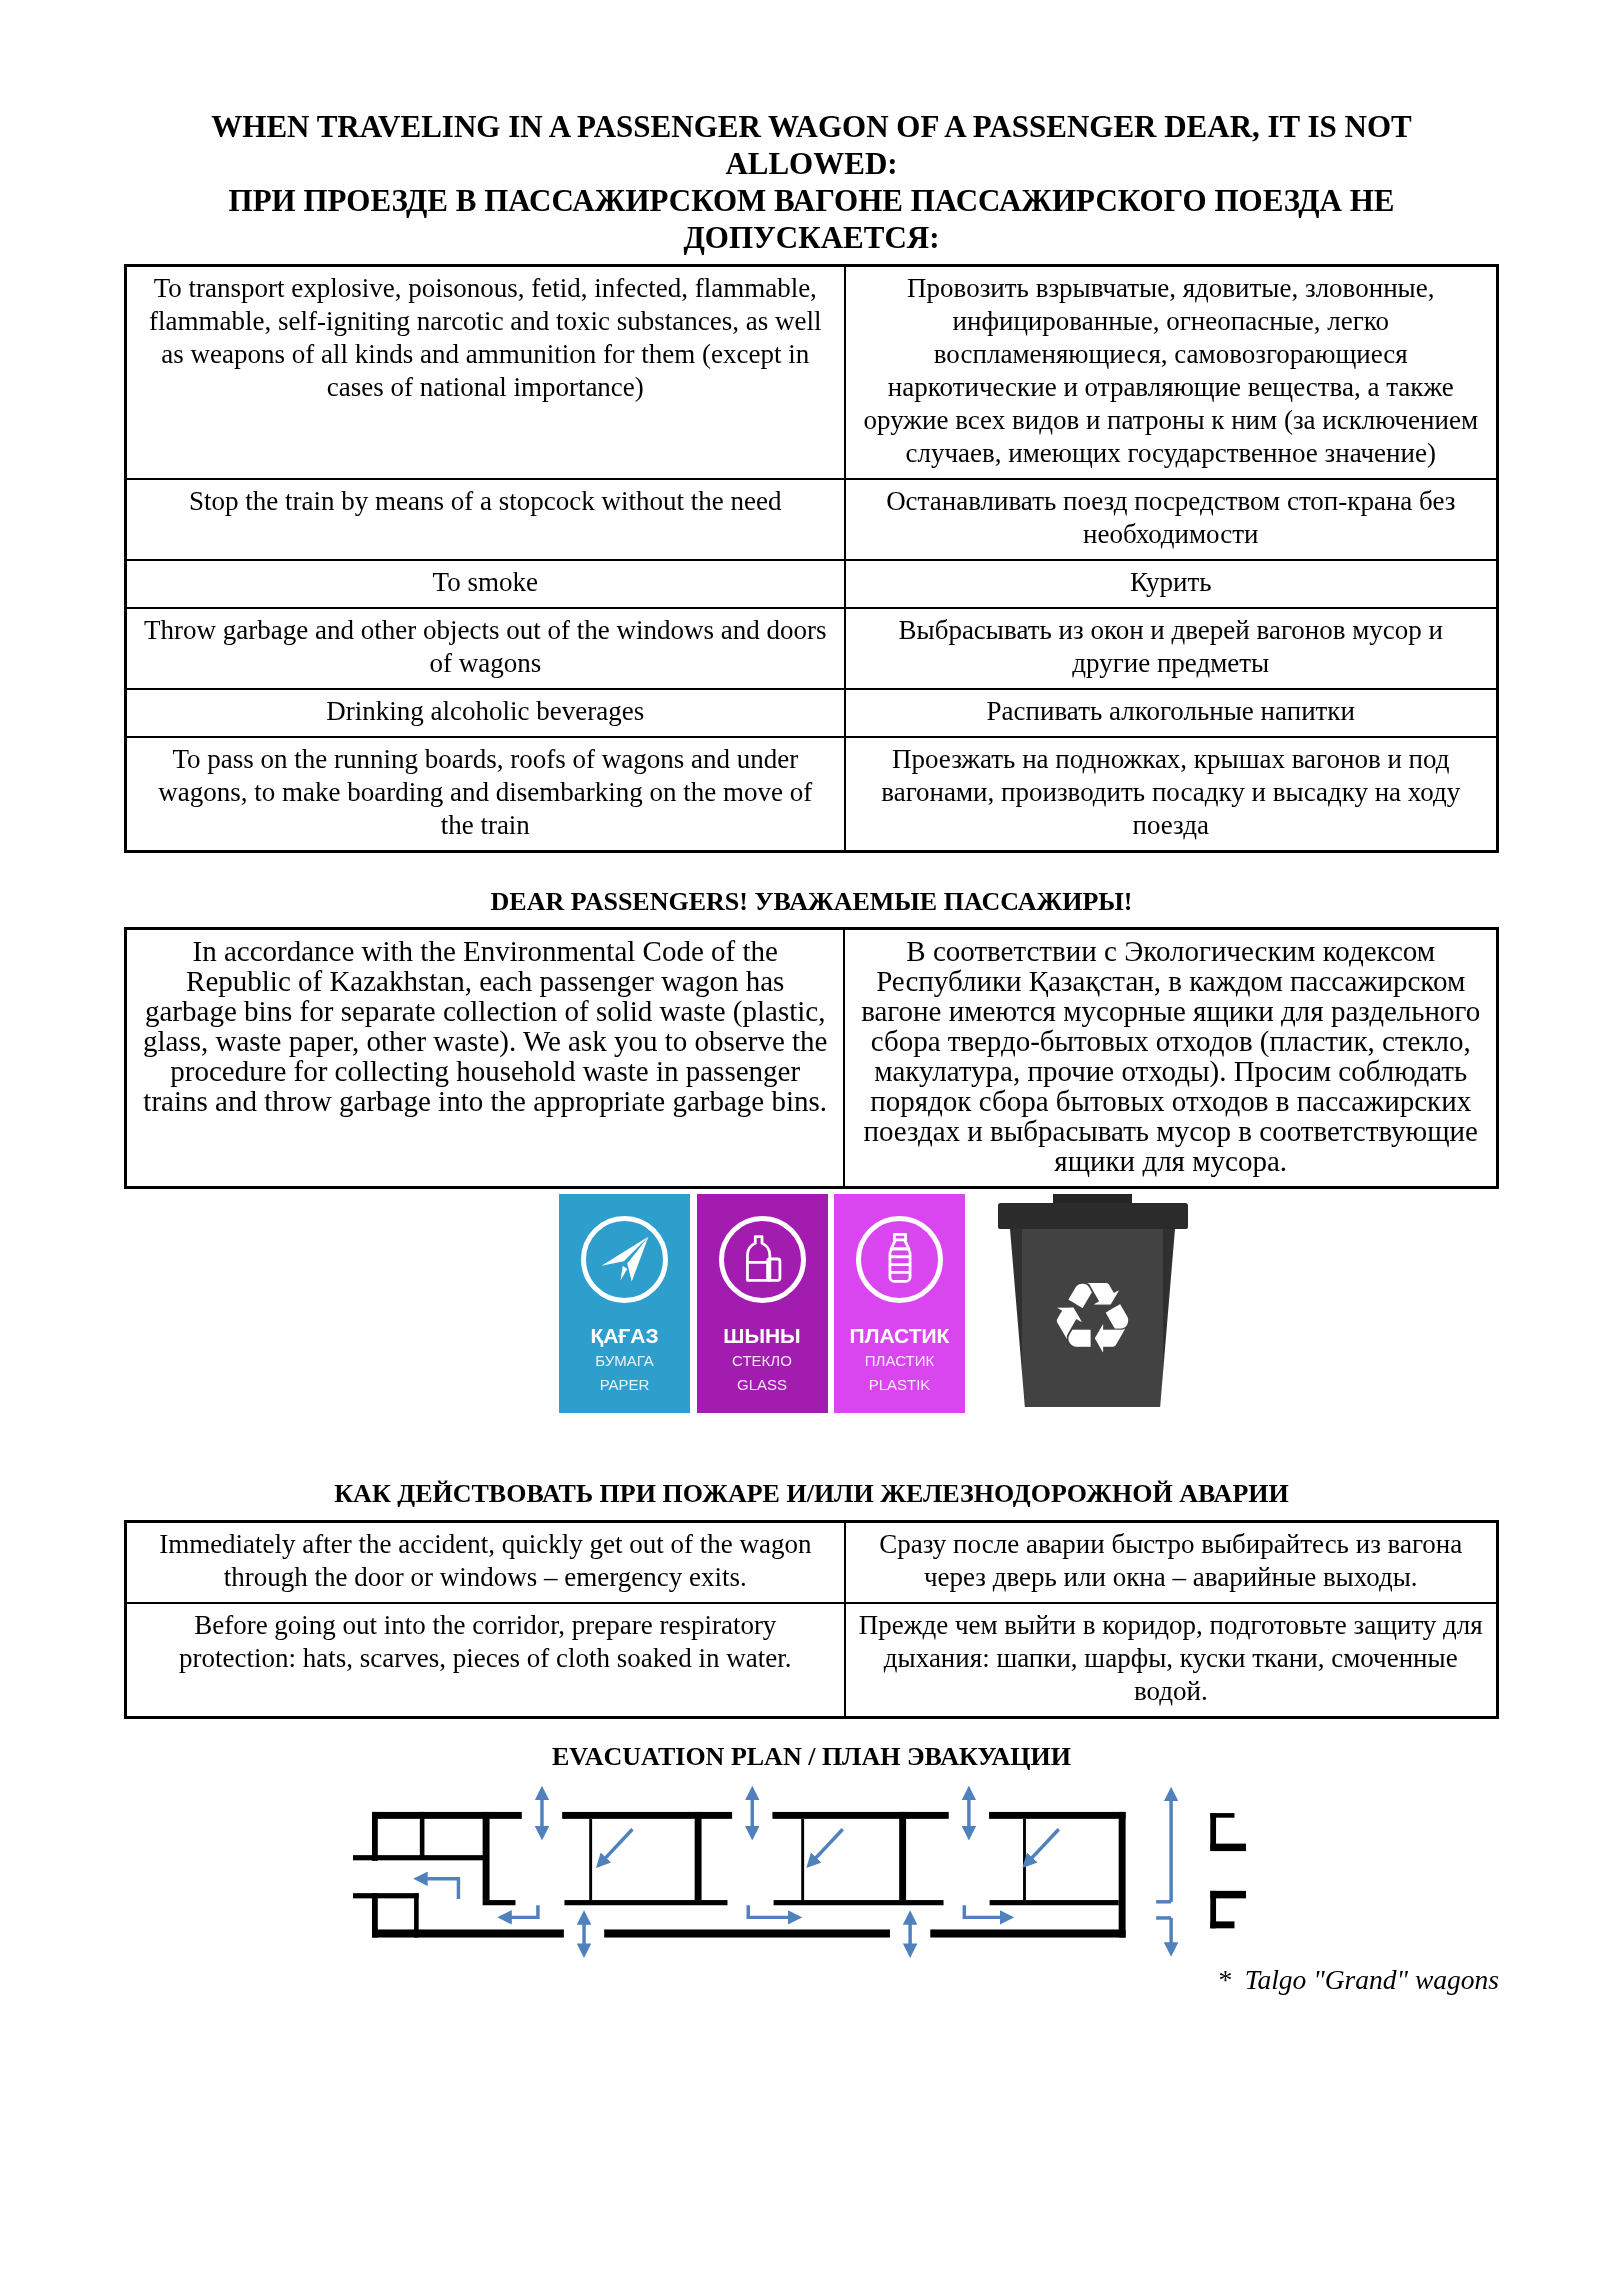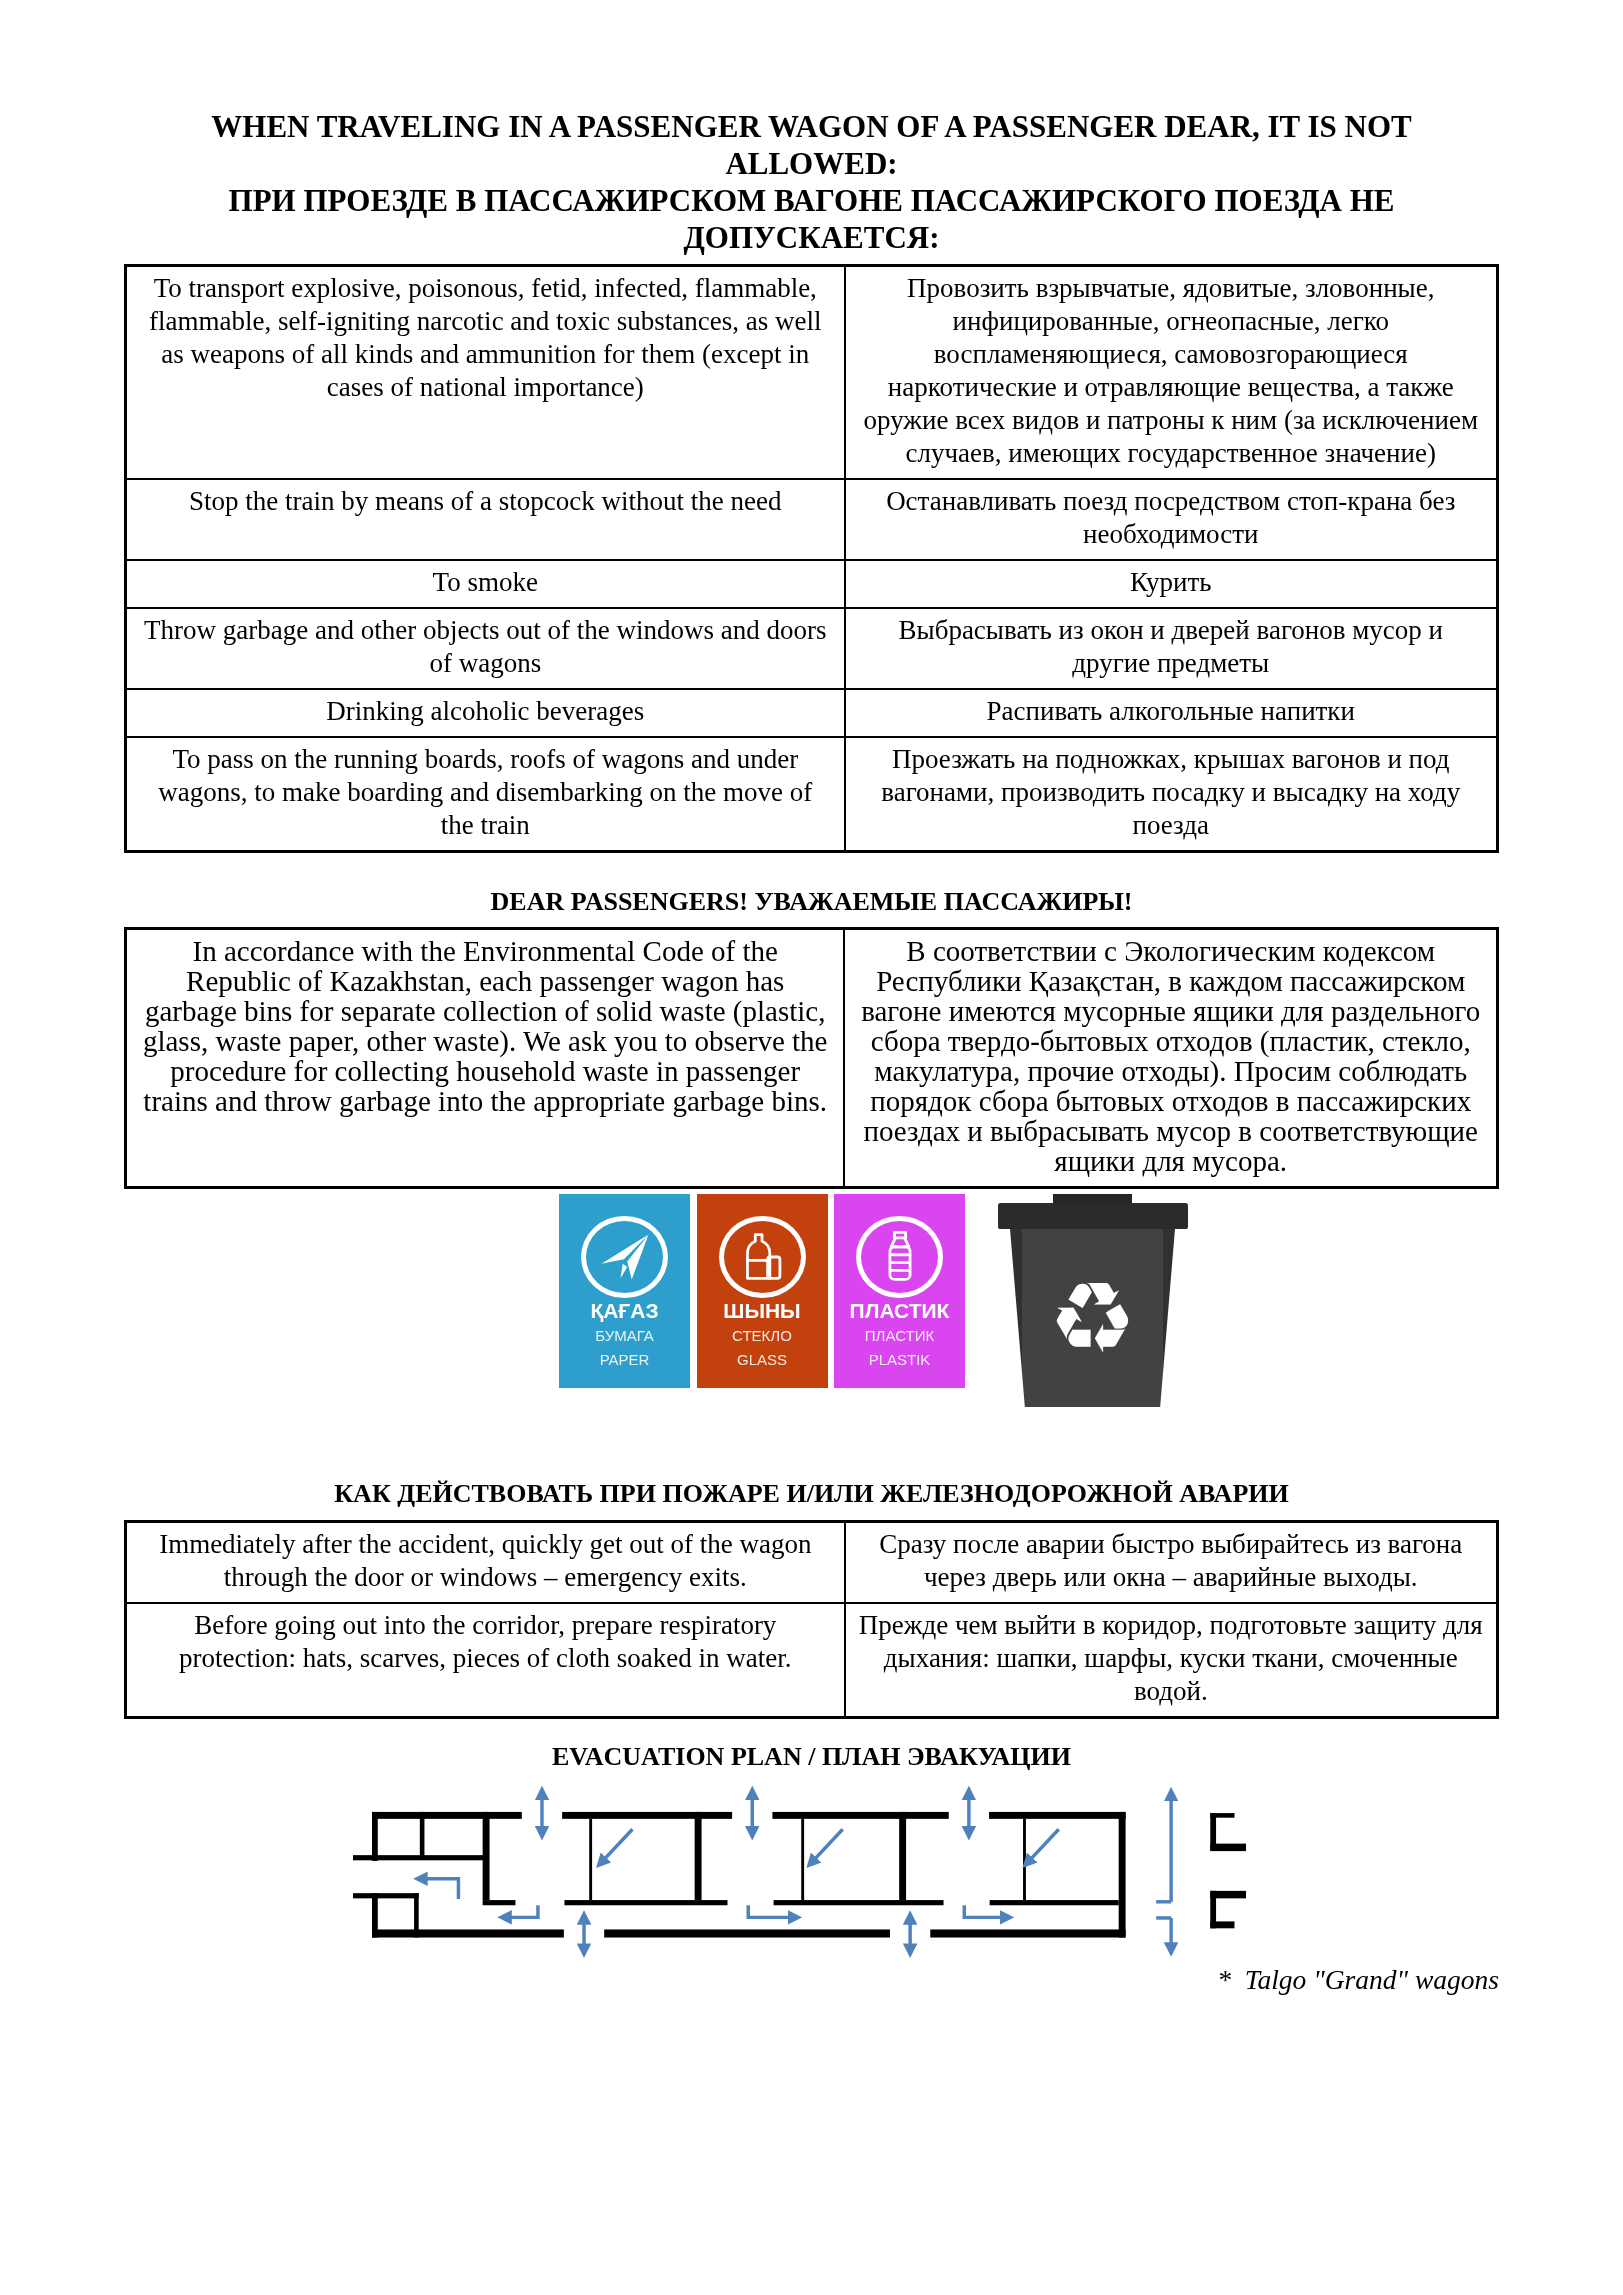--- a/index.html
+++ b/index.html
@@ -44,21 +44,21 @@
   
   .bins{
     margin-top:5.2px;
     margin-left:435px;
     display:flex;
     align-items:flex-start;
     width:615px;
     height:219px;
   }
   .panel{
-    width:131px; height:194px;
+    width:131px; height:219px;
     margin-right:6.5px;
     display:flex; flex-direction:column; align-items:center;
     flex:0 0 auto;
   }
   .circle{
     margin-top:22px;
     width:77px; height:77px;
     border:5.2px solid #fff;
     border-radius:50%;
     display:flex; align-items:center; justify-content:center;
@@ -157,21 +157,21 @@
           <polygon points="46,62 42,88 54,68" fill="#fff"></polygon>
         </svg>
       </div>
       <div class="plabels">
         <div class="l1">ҚАҒАЗ</div>
         <div class="l2">БУМАГА</div>
         <div class="l3">PAPER</div>
       </div>
     </div>
 
-    <div class="panel" style="background-color: #c2410c;">
+    <div class="panel" style="background-color: #a21caf;">
       <div class="circle">
         <svg viewBox="0 0 100 100" fill="none" stroke="#fff" stroke-width="5" stroke-linejoin="round">
           <path d="M38 10 h12 v12 q14 6 14 22 v44 h-40 v-44 q0-16 14-22 z"></path>
           <rect x="60" y="50" width="22" height="38" rx="4"></rect>
           <line x1="24" y1="56" x2="64" y2="56"></line>
         </svg>
       </div>
       <div class="plabels">
         <div class="l1">ШЫНЫ</div>
         <div class="l2">СТЕКЛО</div>

